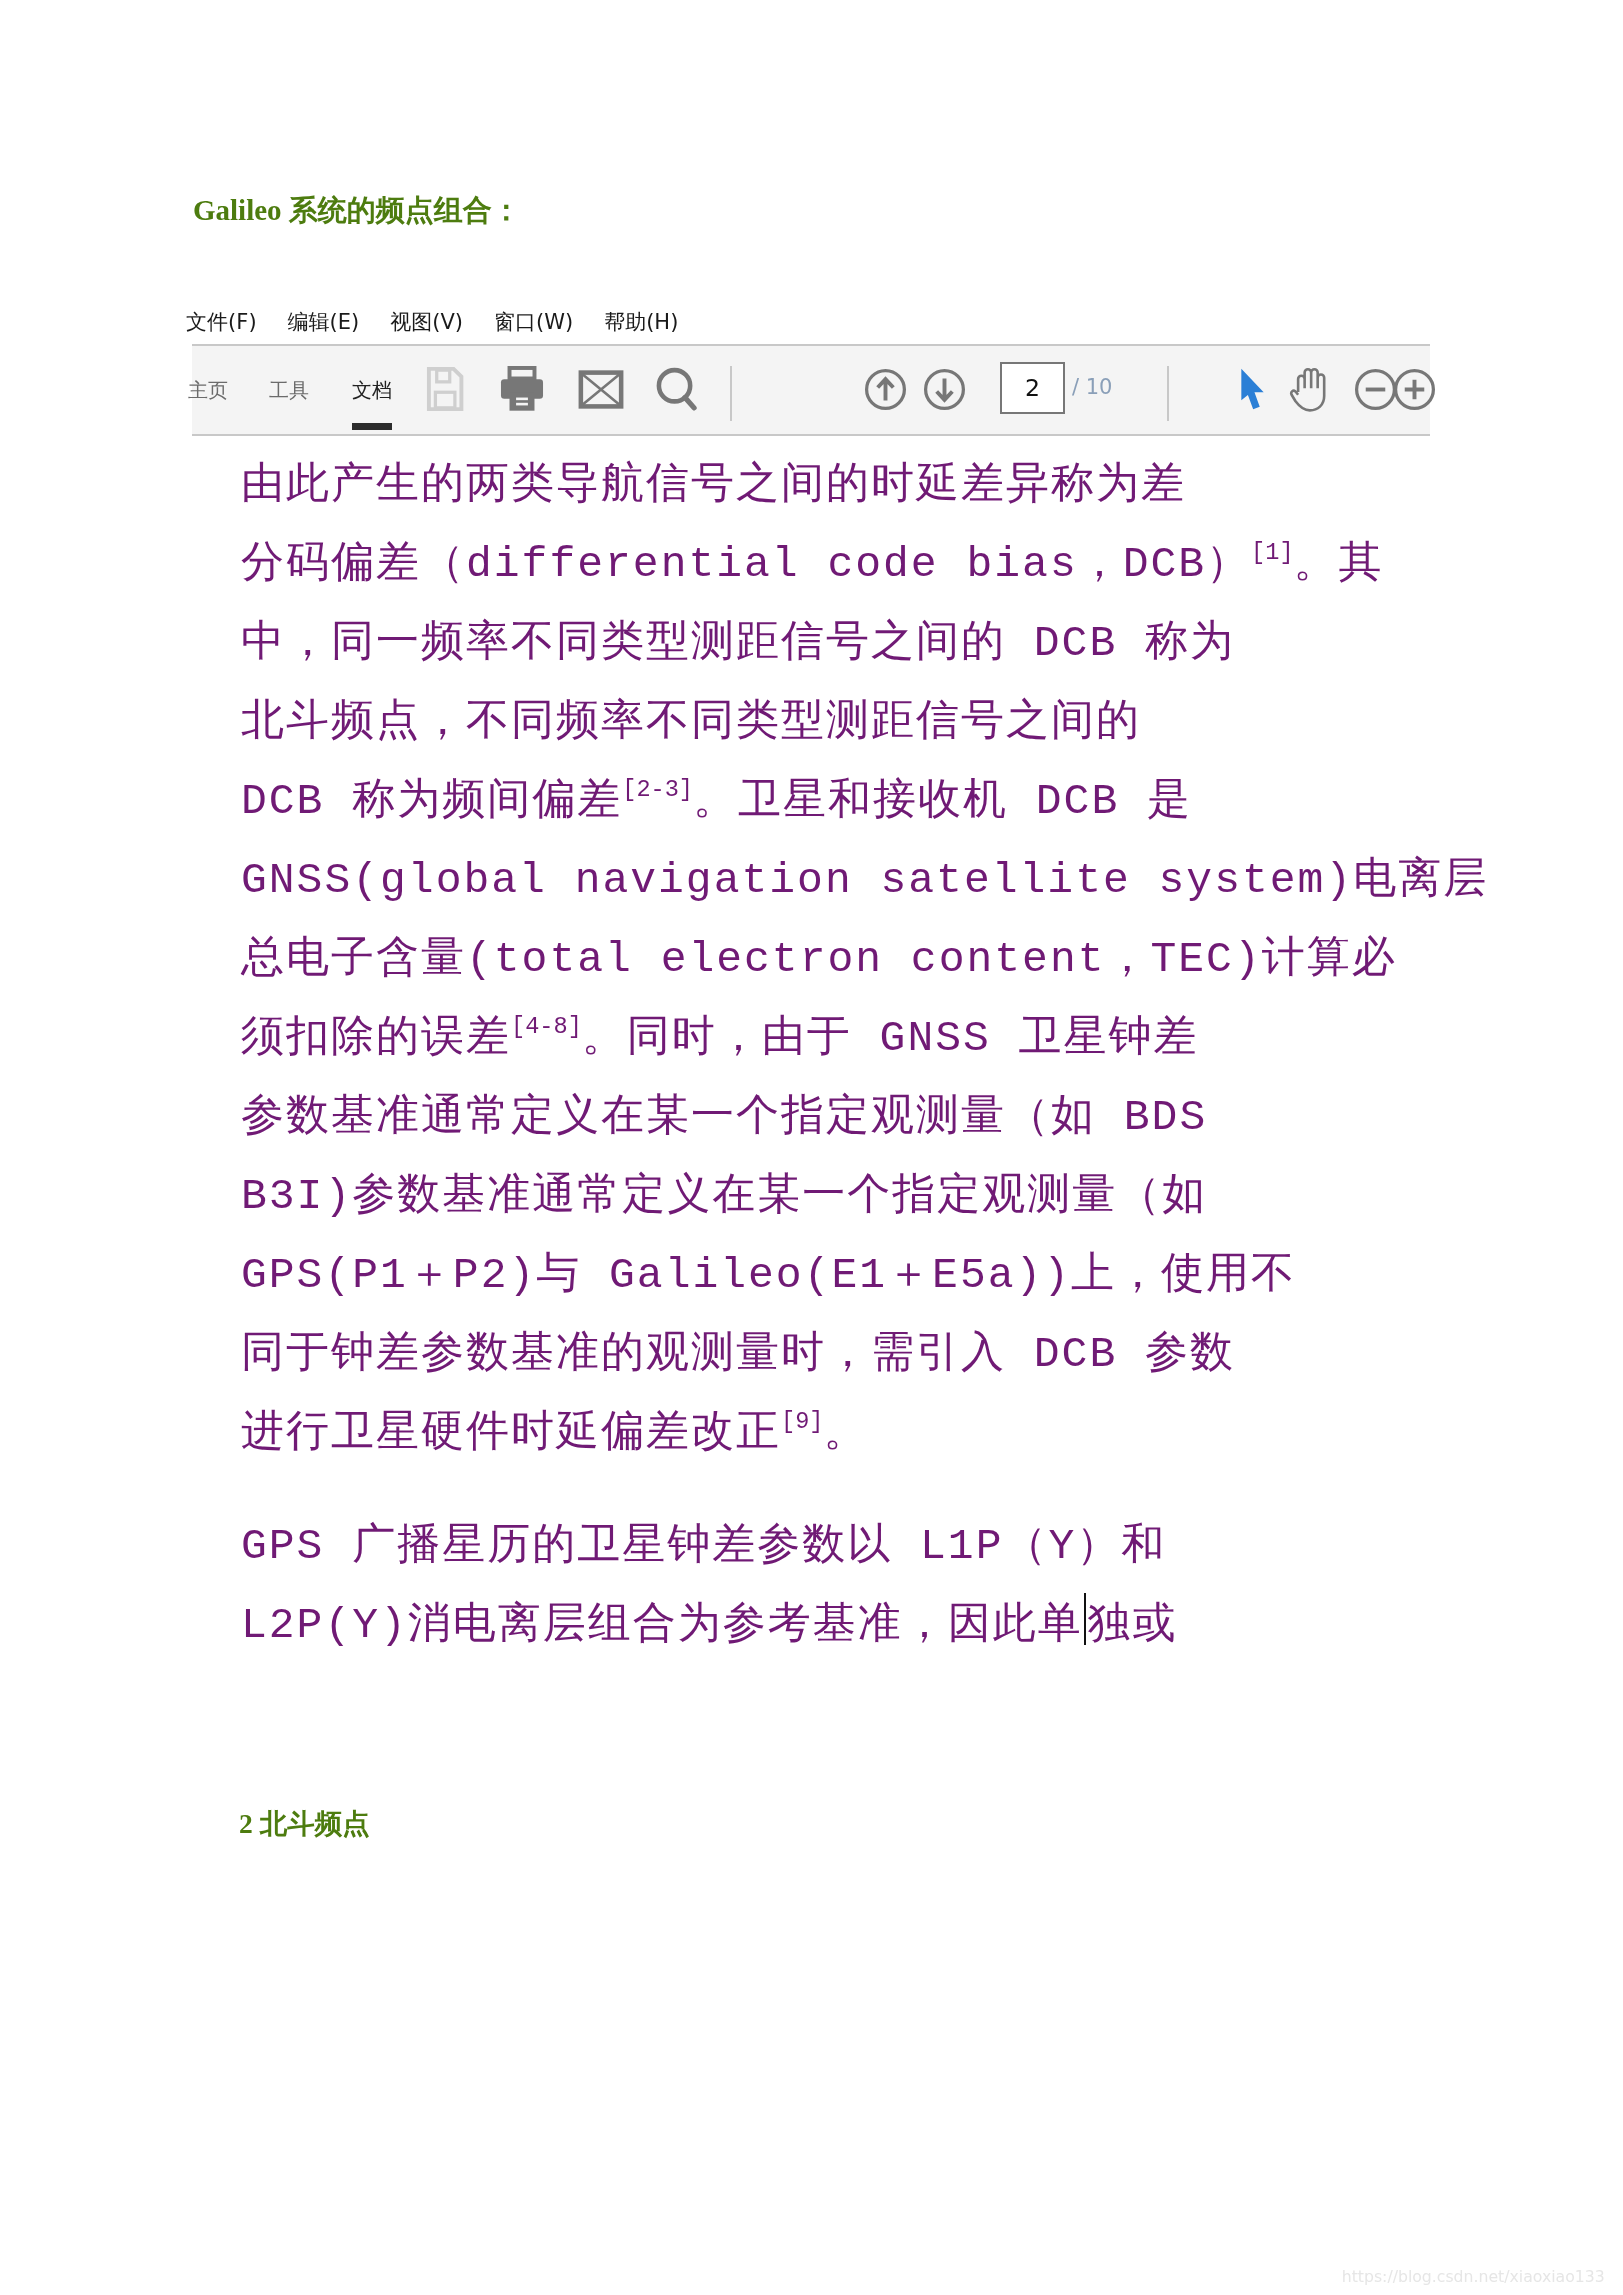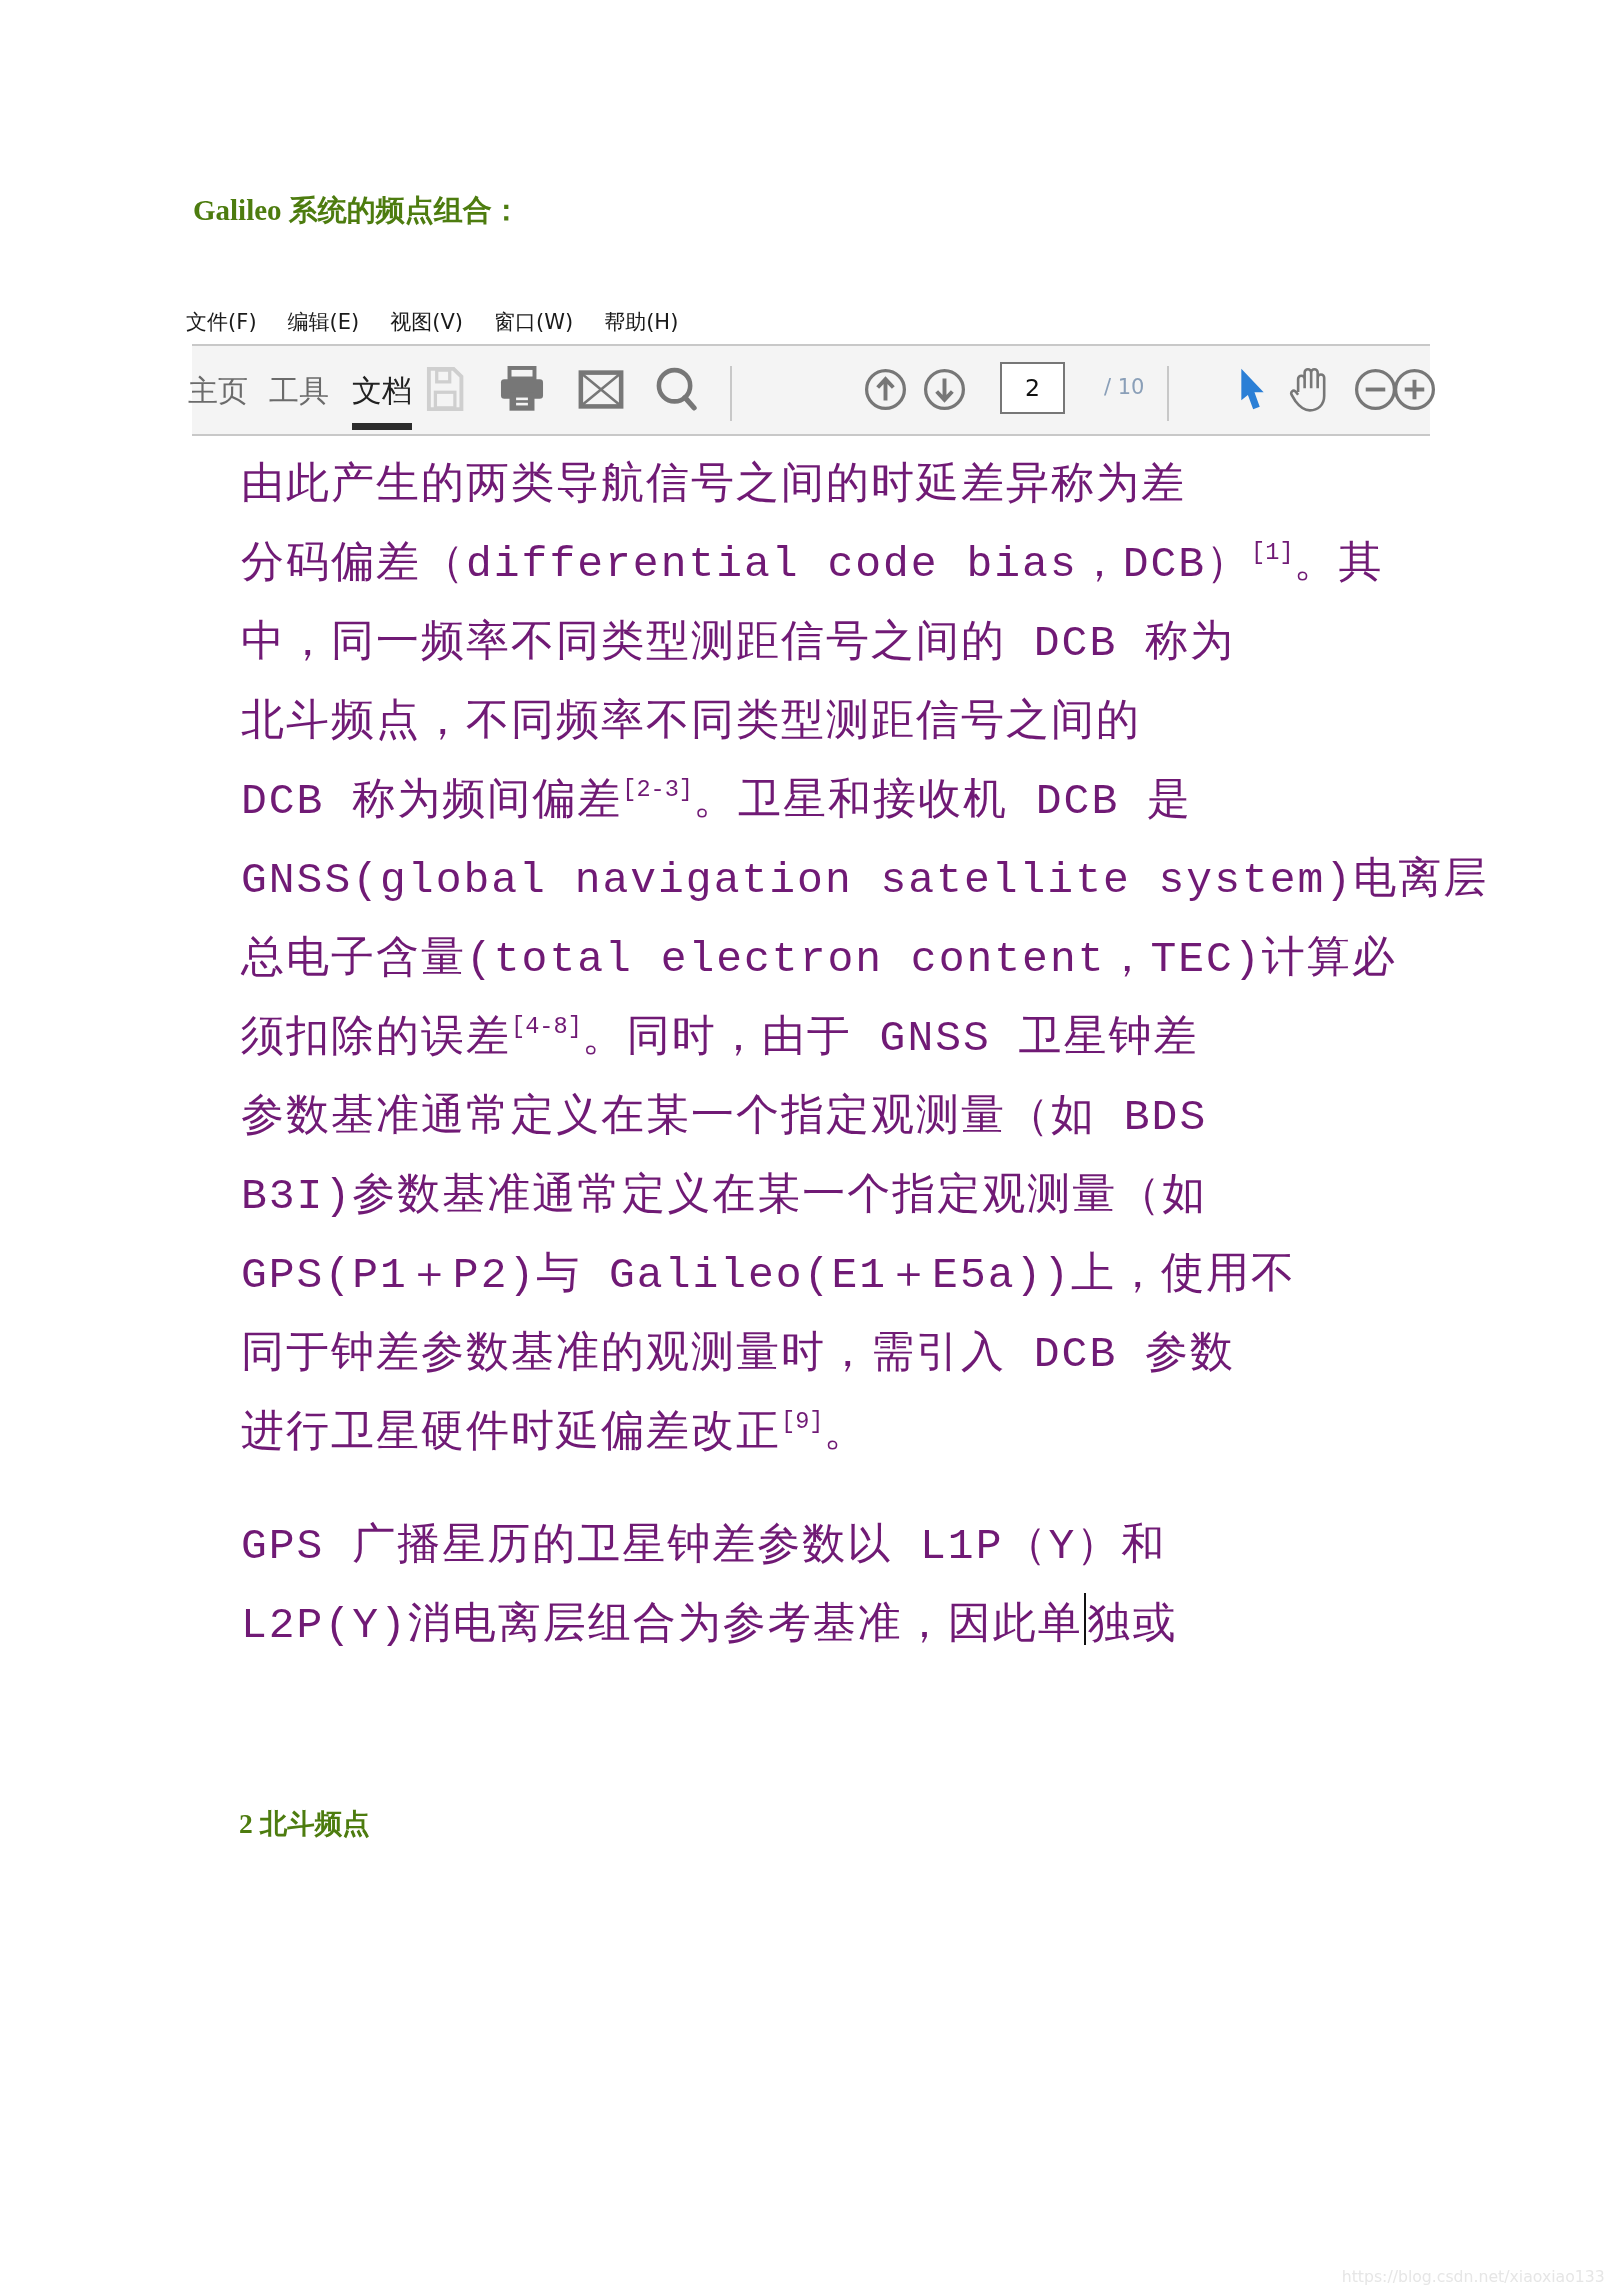--- a/index.html
+++ b/index.html
@@ -17,30 +17,30 @@
   #win-title .doc-icon { width: 11.8px; height: 26px; margin-right: 7.9px; background: #f1f1f1;
                border-bottom: 2.6px solid #888; position: relative; }
   #win-title .doc-icon::after { content: ""; position: absolute; left: 3.3px; top: 15.7px; width: 3.9px; height: 2.6px; background: #e06060; }
   #menu-bar { left: 0; top: 49px; height: 33px; display: flex; align-items: center; white-space: nowrap;
               font-size: 21px; color: #1a1a1a; }
   #menu-bar .menu-item { margin-right: 31px; }
   #menu-bar .menu-item:first-child { margin-left: -3.9px; }
 
   #toolbar { left: 2px; top: 88px; width: 1238px; height: 92px; background: #f4f4f4;
              border-top: 2.6px solid #c8c8c8; border-bottom: 2.6px solid #c8c8c8; box-sizing: border-box; }
-  .tab { position: absolute; top: 26px; font-size: 30px; line-height: 37px; color: #6b6b6b; white-space: nowrap; }
+  .tab { position: absolute; top: 26px; font-size: 20px; line-height: 37px; color: #6b6b6b; white-space: nowrap; }
   .tab.active { color: #222; }
   .tab.active::after { content: ""; position: absolute; left: 0; right: 0; top: 51px; height: 6.5px; background: #2c2c2c; }
   .tbicon { position: absolute; top: 17px; width: 52px; height: 52px; display: flex; align-items: center; justify-content: center; }
   .tbicon svg { display: block; }
   .vsep { position: absolute; top: 19.6px; width: 2px; height: 55px; background: #c8c8c8; }
   #page-box { position: absolute; left: 808px; top: 16.4px; width: 65px; height: 52px; background: #fff;
               border: 2px solid #777; box-sizing: border-box; display: flex; align-items: center; justify-content: center;
               font-size: 23.6px; color: #111; }
-  #page-total { position: absolute; left: 912px; top: 29px; font-size: 21px; color: #8a9fb8; white-space: nowrap; }
+  #page-total { position: absolute; left: 880px; top: 29px; font-size: 21px; color: #8a9fb8; white-space: nowrap; }
 
   
   #pdf-body { left: 51px; top: 190px; width: 1191px; font-family: Liberation Mono, monospace; color: #701a75;
               font-size: 43px; }
   .pline { height: 79px; line-height: 79px; white-space: nowrap; letter-spacing: 2px; }
   .pline sup { font-size: 23.6px; vertical-align: 17px; line-height: 0; letter-spacing: 0; }
   .pgap { height: 34px; }
   .caret { display: inline-block; width: 2px; height: 52px; background: #111; vertical-align: -7.9px; margin: 0 1.3px; }
 
   #watermark { right: 18.3px; bottom: 9.2px; font-size: 15.7px; color: #e6e6e6; font-family: "DejaVu Sans", sans-serif; white-space: nowrap; }

